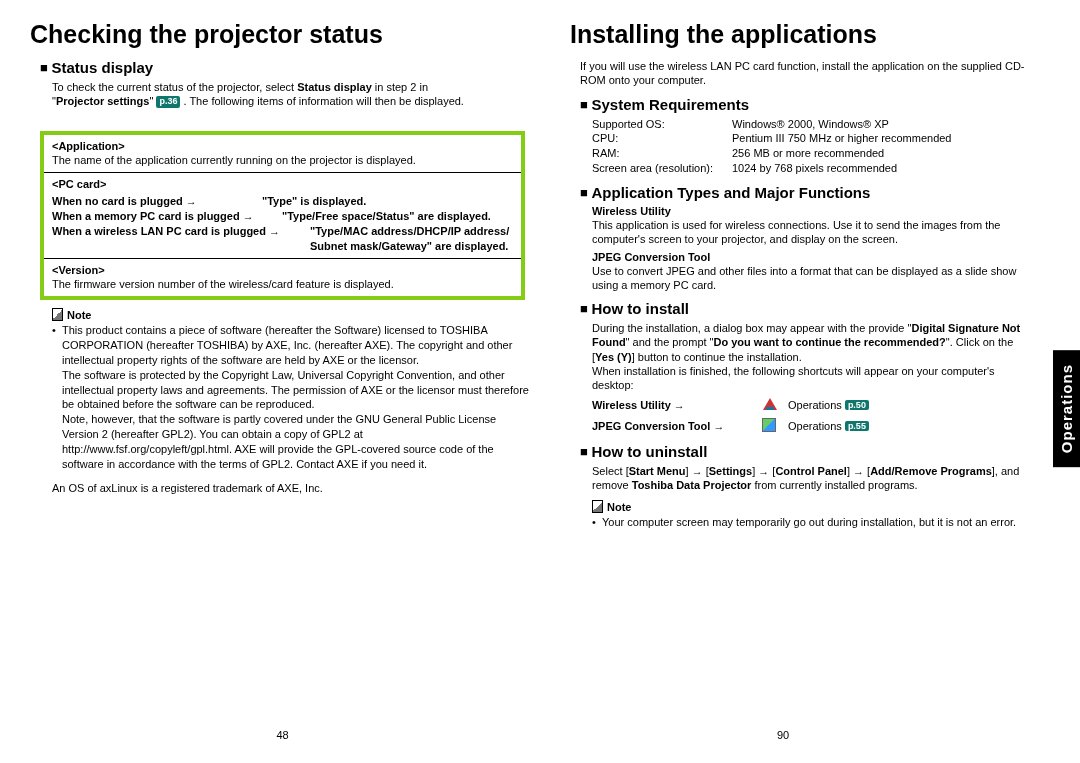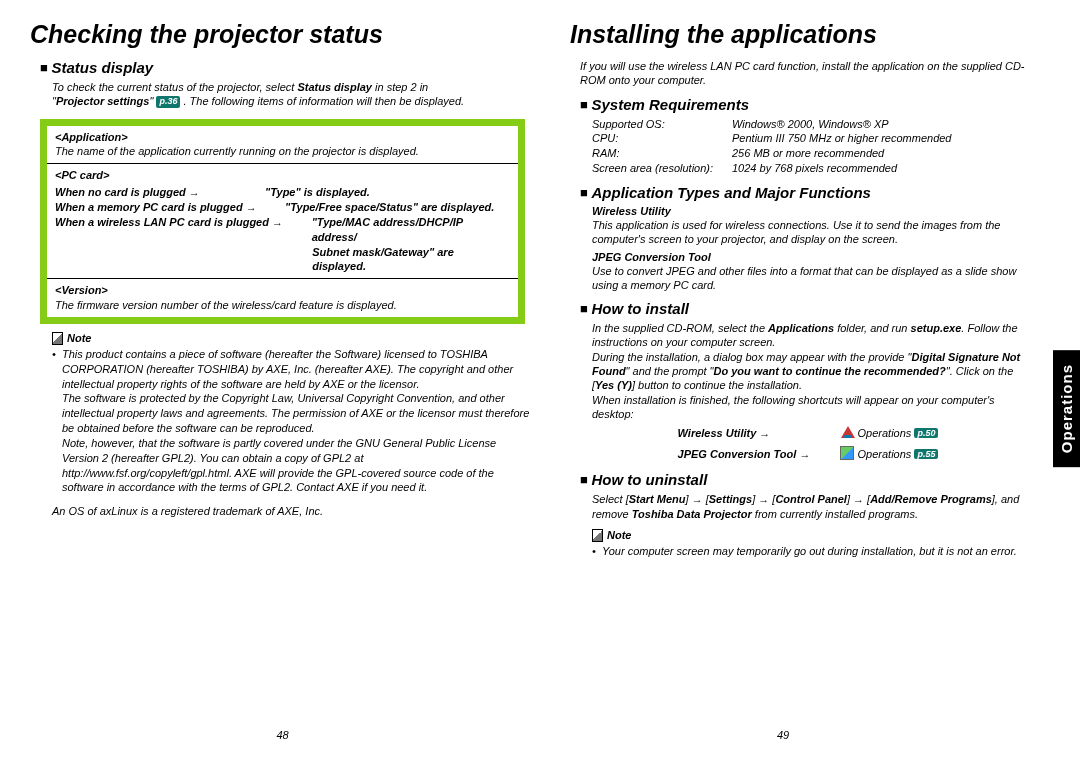--- a/index.html
+++ b/index.html
@@ -10,21 +10,20 @@
     width: 1080px;
     height: 763px;
     position: relative;
     overflow: hidden;
   }
   .page {
     position: absolute;
     width: 505px;
     top: 20px;
     bottom: 20px;
-    font-style: italic;
   }
   .page.left { left: 30px; }
   .page.right { left: 570px; width: 460px;}
   h1 {
     font-size: 25px;
     font-weight: bold;
     margin-bottom: 10px;
   }
   h2 {
     font-size: 15px;
@@ -45,22 +44,22 @@
     display: inline-block;
     background: #0f766e;
     color: #fff;
     font-size: 9px;
     font-weight: bold;
     padding: 0 3px;
     border-radius: 2px;
     vertical-align: 1px;
   }
   .info-table {
-    border: 7px solid #84cc16;
-    margin: 10px 10px 6px 10px;
+    border: 4px solid #84cc16;
+    margin: 22px 10px 6px 10px;
   }
   .info-row {
     border-top: 1px solid #000;
     padding: 4px 8px;
     font-size: 11px;
     line-height: 1.35;
   }
   .info-row:first-child { border-top: none; }
   .info-row .section-label { font-weight: bold; }
   .note-head {
@@ -122,25 +121,24 @@
   .sysreq-row .k { width: 140px; }
   .subhead {
     font-size: 11px;
     font-weight: bold;
     margin: 4px 0 1px 22px;
   }
   
   .shortcut-row {
     display: flex;
     align-items: center;
-    gap: 0;
-    margin-left: 16px;
+    gap: 8px;
+    margin-left: 22px;
     font-size: 11px;
     margin-top: 3px;
-    justify-content: center;
   }
   .shortcut-row .lbl { width: 160px; font-weight: bold;}
   .icon-box {
     width: 20px; height: 18px;
     display:inline-block;
     position:relative;
   }
   .icon-wu {
     width:0;height:0;
     border-left:7px solid transparent;
@@ -250,23 +248,20 @@
   </div>
 
   <h2>Application Types and Major Functions</h2>
   <div class="subhead">Wireless Utility</div>
   <p class="body-text">This application is used for wireless connections. Use it to send the images from the computer's screen to your projector, and display on the screen.</p>
   <div class="subhead">JPEG Conversion Tool</div>
   <p class="body-text">Use to convert JPEG and other files into a format that can be displayed as a slide show using a memory PC card.</p>
 
   <h2>How to install</h2>
   <p class="body-text">
-    <span>In the supplied CD-ROM, select the </span><b>Applications</b><span> folder, and run </span><b>setup.exe</b><span>. Follow the instructions on your computer screen.</span>
-  </p>
-  <p class="body-text">
     <span>During the installation, a dialog box may appear with the provide "</span><b>Digital Signature Not Found</b><span>" and the prompt "</span><b>Do you want to continue the recommended?</b><span>". Click on the [</span><b>Yes (Y)</b><span>] button to continue the installation.</span>
   </p>
   <p class="body-text">When installation is finished, the following shortcuts will appear on your computer's desktop:</p>
 
   <div class="shortcut-row">
     <div class="lbl">Wireless Utility →</div>
     <div class="icon-box">
         <div class="icon-wu"></div>
       </div>
     <div><span>Operations</span> <span class="page-ref">p.50</span></div>
@@ -284,16 +279,16 @@
     <span>Select [</span><span class="bracket">Start Menu</span><span>] → [</span><span class="bracket">Settings</span><span>] → [</span><span class="bracket">Control Panel</span><span>] → [</span><span class="bracket">Add/Remove Programs</span><span>], and remove </span><b>Toshiba Data Projector</b><span> from currently installed programs.</span>
   </p>
 
   <div class="note-head">
       <span>Note</span>
     </div>
   <ul class="bullets">
     <li>Your computer screen may temporarily go out during installation, but it is not an error.</li>
   </ul>
 
-  <div class="page-num">49</div>
+  <div class="page-num">90</div>
 </div>
 
 <div class="side-tab">Operations</div>
 
 </body></html>

